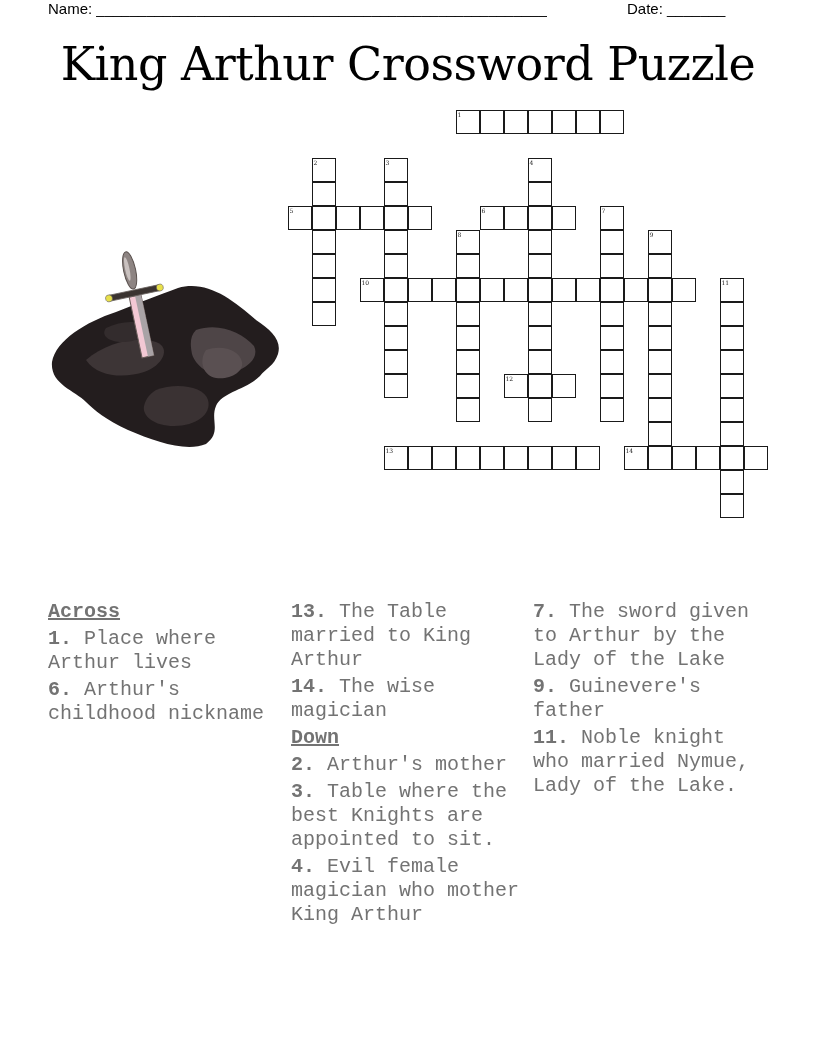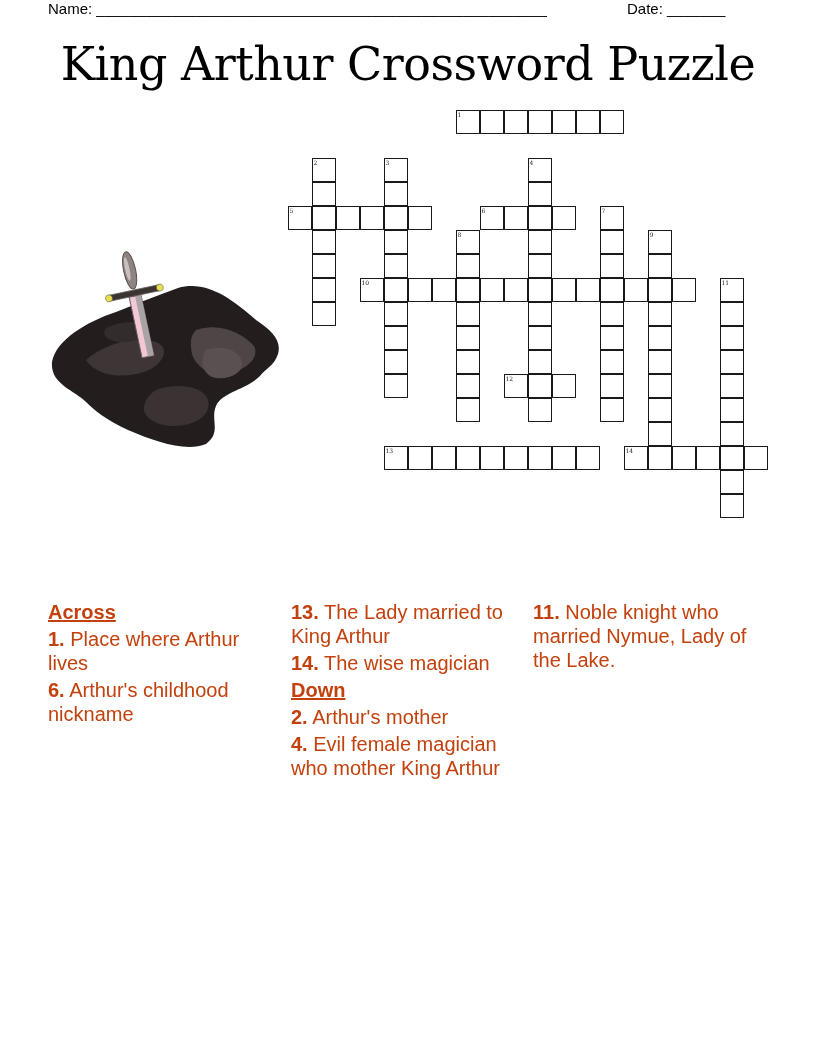--- a/index.html
+++ b/index.html
@@ -7,21 +7,21 @@
   .hdr { position:absolute; top:0; font-family:"Liberation Sans", sans-serif; font-size:15px; line-height:18px; }
   .hdr-name { left:48px; }
   .hdr-date { left:627px; }
   .title { position:absolute; top:34px; left:0; width:816px; text-align:center;
            font-family:"DejaVu Serif", serif; font-size:46px; line-height:60px; letter-spacing:-0.5px; }
   .grid { position:absolute; left:0; top:0; width:816px; height:560px; }
   .cell { position:absolute; width:24px; height:24px; box-sizing:border-box;
           border:1px solid #1a1a1a; background:#fff; margin-left:-0.5px; margin-top:-0.5px; }
   .num { position:absolute; left:1px; top:0px; font-family:"DejaVu Serif", serif; font-size:6px; line-height:7px; color:#222; }
   .art { position:absolute; left:46px; top:250px; width:238px; height:200px; }
-  .clues { position:absolute; top:600px; font-family:Liberation Sans, sans-serif; font-size:20px; line-height:24px; color:#c2410c; }
+  .clues { position:absolute; top:600px; font-family:Liberation Mono, monospace; font-size:20px; line-height:24px; color:#737373; }
   .col1 { left:48px; width:236px; }
   .col2 { left:291px; width:236px; }
   .col3 { left:533px; width:240px; }
   .sec-h { font-weight:bold; text-decoration:underline; margin:0 0 3px 0; }
   .clue { margin:0 0 3px 0; }
   .clue b { font-weight:bold; }
 </style>
 </head>
 <body>
 
@@ -188,22 +188,25 @@
   </svg>
 </div>
 
 <div class="clues col1">
   <div class="sec-h">Across</div>
   <div class="clue"><b>1.</b> <span>Place where Arthur lives</span></div>
   <div class="clue"><b>6.</b> <span>Arthur's childhood nickname</span></div>
 </div>
 
 <div class="clues col2">
-  <div class="clue"><b>13.</b> <span>The Lady married to King Arthur</span></div>
+  <div class="clue"><b>13.</b> <span>The Table married to King Arthur</span></div>
   <div class="clue"><b>14.</b> <span>The wise magician</span></div>
   <div class="sec-h">Down</div>
   <div class="clue"><b>2.</b> <span>Arthur's mother</span></div>
+  <div class="clue"><b>3.</b> <span>Table where the best Knights are appointed to sit.</span></div>
   <div class="clue"><b>4.</b> <span>Evil female magician who mother King Arthur</span></div>
 </div>
 
 <div class="clues col3">
+  <div class="clue"><b>7.</b> <span>The sword given to Arthur by the Lady of the Lake</span></div>
+  <div class="clue"><b>9.</b> <span>Guinevere's father</span></div>
   <div class="clue"><b>11.</b> <span>Noble knight who married Nymue, Lady of the Lake.</span></div>
 </div>
 
 </body></html>

